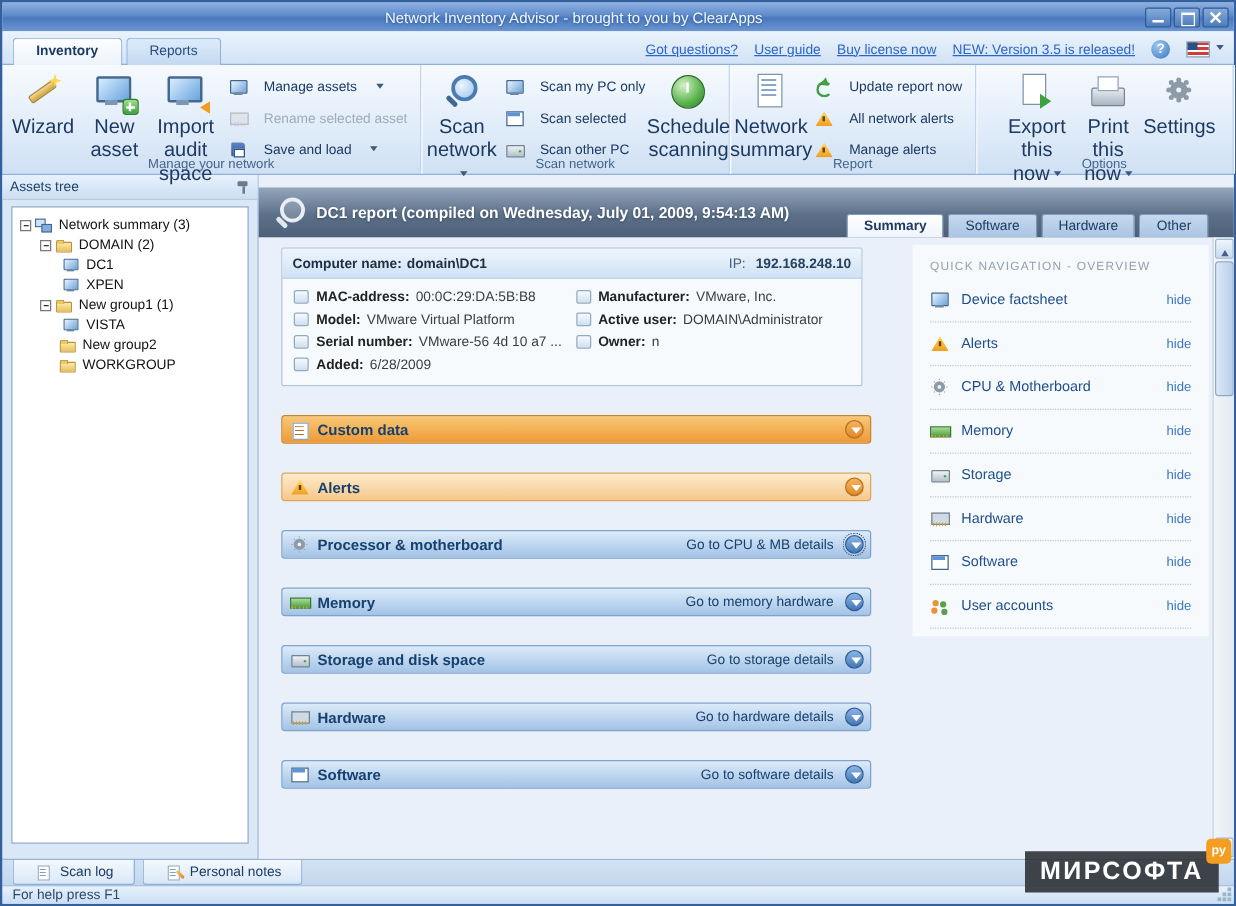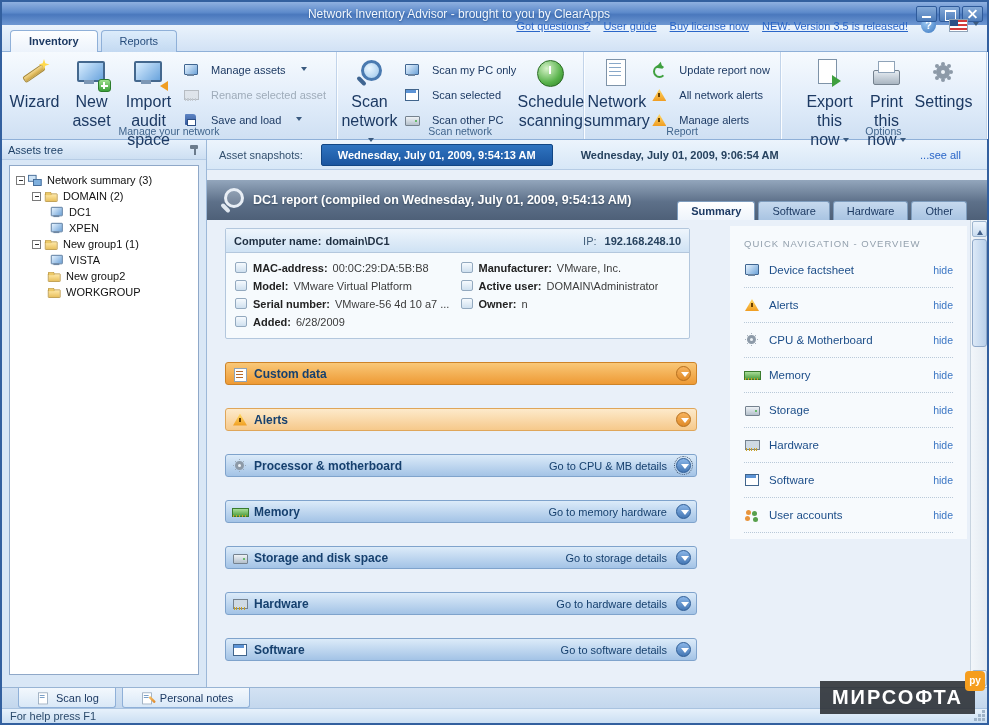--- a/index.html
+++ b/index.html
@@ -14,21 +14,21 @@
   .win-btn { width:21px; height:16px; background:linear-gradient(#86abd9,#4d7cba); border:1px solid #2f5b9b; border-radius:2px; position:relative; }
   .gl-min::after { content:""; position:absolute; left:5px; bottom:3px; width:9px; height:2px; background:#fff; }
   .gl-max::after { content:""; position:absolute; left:5px; top:3px; width:9px; height:8px; border:1px solid #fff; border-top-width:2px; }
   .gl-close::before,.gl-close::after { content:""; position:absolute; left:4px; top:6px; width:11px; height:2px; background:#fff; }
   .gl-close::before { transform:rotate(45deg); } .gl-close::after { transform:rotate(-45deg); }
 
   
   .tabrow { height:27px; flex:none; background:linear-gradient(#eaf3fc,#d2e2f5); display:flex; align-items:flex-end; padding:0 8px; border-bottom:1px solid #8fb0d8; }
   .nav-tab { padding:4px 18px 5px; margin-right:3px; border:1px solid #8fb0d8; border-bottom:none; border-radius:4px 4px 0 0; background:linear-gradient(#dcecfb,#c3d9f1); color:#274d7c; margin-bottom:-1px; }
   .nav-tab.active { background:linear-gradient(#fdfeff,#ecf3fb); font-weight:bold; color:#1d3a63; }
-  .header-links { margin-left:auto; display:flex; align-items:center; gap:13px; padding-bottom:18px; }
+  .header-links { margin-left:auto; display:flex; align-items:center; gap:13px; padding-bottom:4px; }
   .hlink { color:#2a66c8; text-decoration:underline; }
   .help { width:15px; height:15px; border-radius:50%; background:radial-gradient(circle at 35% 30%,#9cc8f2,#3a77c0); color:#fff; font-size:11px; font-weight:bold; text-align:center; line-height:15px; }
   .flagwrap { display:flex; align-items:center; gap:2px; }
   .flag { width:19px; height:13px; border:1px solid #8fa3b8; background:repeating-linear-gradient(#d23a3a 0 2px,#fff 2px 4px); position:relative; }
   .flag::before { content:""; position:absolute; left:0; top:0; width:8px; height:6px; background:#2c4f86; }
   .dd { display:inline-block; width:0; height:0; border:3px solid transparent; border-top:4px solid #3a5a7f; margin-left:3px; vertical-align:middle; }
 
   
   .ribbon { height:88px; flex:none; background:linear-gradient(#f6fafe,#e2edfa 55%,#cfe0f3); border-bottom:1px solid #8fb0d8; display:flex; }
   .rgroup { position:relative; display:flex; padding:2px 4px 16px; border-right:1px solid #c2d4ea; box-shadow:1px 0 0 #fbfdff; }
@@ -170,21 +170,21 @@
   .qn-hide { color:#3b76c4; font-size:10.5px; }
 
   .scrollbar { position:absolute; right:0; top:0; bottom:0; width:17px; background:linear-gradient(90deg,#f2f6fa,#e3eaf1); border-left:1px solid #c8d4e0; }
   .sb-btn { position:absolute; left:1px; width:15px; height:16px; background:linear-gradient(#eef5fc,#c9dcf0); border:1px solid #9fb6cf; border-radius:2px; }
   .sb-up { top:1px; } .sb-down { bottom:1px; }
   .sb-up::after { content:""; position:absolute; left:4px; top:5px; border:3.5px solid transparent; border-bottom:5px solid #44618a; }
   .sb-down::after { content:""; position:absolute; left:4px; top:7px; border:3.5px solid transparent; border-top:5px solid #44618a; }
   .sb-thumb { position:absolute; left:1px; top:19px; width:15px; height:108px; background:linear-gradient(90deg,#dce9f7,#b9d0ea); border:1px solid #8fa8c8; border-radius:3px; }
 
   
-  .bottom-tabs { height:21px; flex:none; background:linear-gradient(#d3e2f3,#c3d7ed); border-top:1px solid #98b4d4; display:flex; align-items:stretch; padding-left:16px; gap:6px; }
+  .bottom-tabs { height:21px; flex:none; background:linear-gradient(#d3e2f3,#c3d7ed); border-top:1px solid #98b4d4; display:flex; align-items:stretch; padding-left:8px; gap:6px; }
   .btab { display:flex; align-items:center; gap:5px; padding:0 16px; border:1px solid #8fb0d8; border-top:none; background:linear-gradient(#f3f8fd,#d9e8f7); border-radius:0 0 3px 3px; color:#1d3a63; }
   .btab .si { transform:scale(0.8); }
   .statusbar { height:15px; flex:none; background:linear-gradient(#e7f1fb,#cbdff3); border-top:1px solid #a9c3e0; display:flex; align-items:center; padding:0 8px; color:#2b4a6b; position:relative; }
   .grip { position:absolute; right:2px; bottom:2px; width:12px; height:12px; }
   .grip::after { content:""; position:absolute; right:0; bottom:0; width:3px; height:3px; background:#9fb3c8; box-shadow:-4px 0 #9fb3c8,0 -4px #9fb3c8,-8px 0 #9fb3c8,-4px -4px #9fb3c8,0 -8px #9fb3c8; }
 
   .watermark { position:absolute; right:14px; bottom:11px; background:rgba(42,46,50,0.88); color:#fff; font-size:20px; font-weight:bold; letter-spacing:2px; padding:5px 12px; z-index:99; }
   .wm-badge { position:absolute; top:-10px; right:-10px; width:20px; height:20px; background:#f59d1e; border-radius:4px; color:#fff; font-size:10px; font-weight:bold; text-align:center; line-height:20px; letter-spacing:0; }
 </style>
 </head>
@@ -370,26 +370,20 @@
         </div>
         <div class="trow d1">
           <span class="spacer"></span>
           <span class="si si-folder"></span>
           <span>WORKGROUP</span>
         </div>
       </div>
     </div>
 
     <div class="content-col">
-      <div class="snapbar">
-        <span class="snap-label">Asset snapshots:</span>
-        <span class="snap-selected">Wednesday, July 01, 2009, 9:54:13 AM</span>
-        <span class="snap-other">Wednesday, July 01, 2009, 9:06:54 AM</span>
-        <span class="see-all">...see all</span>
-      </div>
       <div class="gap"></div>
       <div class="report-band">
         <span class="mag"></span>
         <span class="report-title">DC1 report (compiled on Wednesday, July 01, 2009, 9:54:13 AM)</span>
         <div class="report-tabs">
           <span class="rtab active">Summary</span>
           <span class="rtab">Software</span>
           <span class="rtab">Hardware</span>
           <span class="rtab">Other</span>
         </div>

